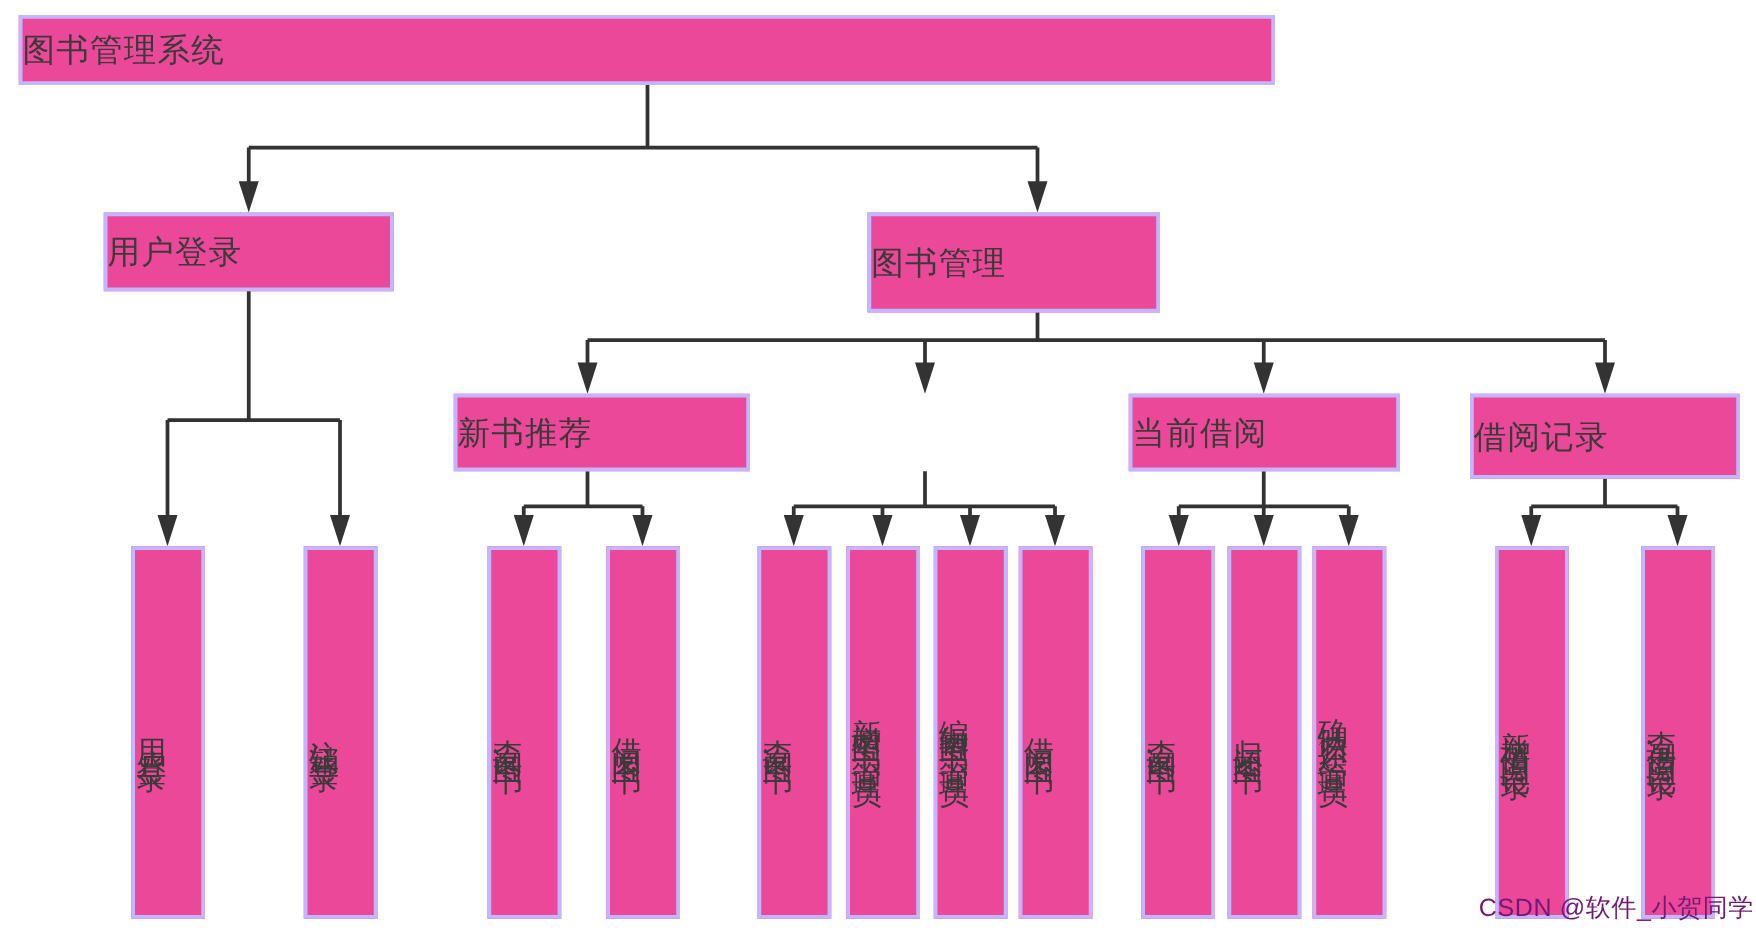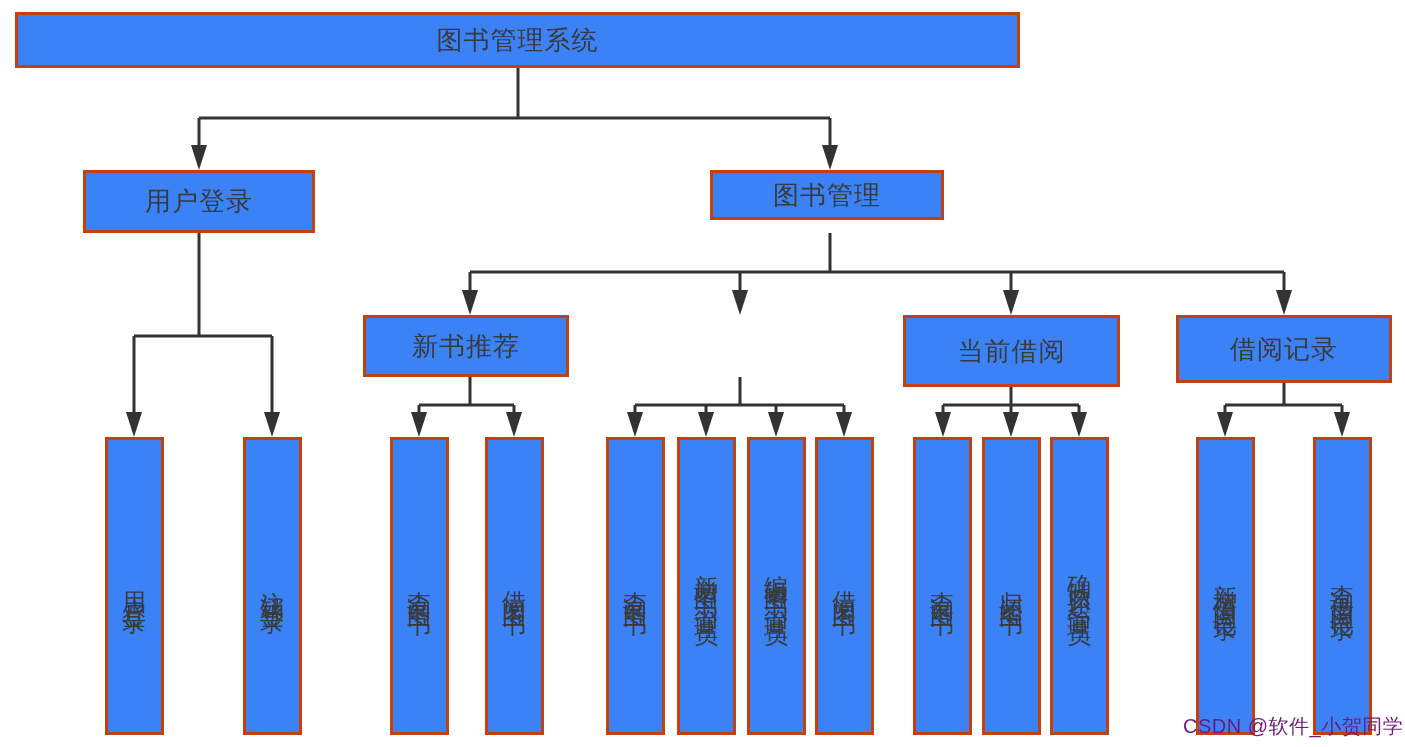--- a/index.html
+++ b/index.html
@@ -3,22 +3,22 @@
 <meta charset="utf-8">
 <style>
   html,body{margin:0;padding:0;background:#fff;}
   .stage{
     position:relative;width:1405px;height:747px;background:#ffffff;
     font-family:"Liberation Sans","DejaVu Sans",sans-serif;
     color:#3a3a3a;overflow:hidden;
   }
   .wires{position:absolute;left:0;top:0;width:1405px;height:747px;}
   .node{
-    position:absolute;box-sizing:border-box;background:#3b82f6;
-    border:3px solid #c2410c;display:flex;align-items:center;justify-content:center;
+    position:absolute;box-sizing:border-box;background:#ec4899;
+    border:3px solid #c4b5fd;display:flex;align-items:center;justify-content:flex-start;
     z-index:2;
   }
   .node.h span{font-size:26px;letter-spacing:1px;white-space:nowrap;}
   .node.v{width:59px;top:437px;height:298px;}
   .node.v span{
     writing-mode:vertical-rl;text-orientation:mixed;
     font-size:24px;letter-spacing:7px;line-height:1.05;
   }
   .watermark{
     position:absolute;left:1183px;top:713px;z-index:6;
@@ -70,28 +70,28 @@
     </g>
   </svg>
 
   <div class="node h" style="left:15px;top:12px;width:1005px;height:56px">
     <span>图书管理系统</span>
   </div>
 
   <div class="node h" style="left:83px;top:170px;width:232px;height:63px">
     <span>用户登录</span>
   </div>
-  <div class="node h" style="left:710px;top:170px;width:234px;height:50px">
+  <div class="node h" style="left:694px;top:170px;width:234px;height:80px">
     <span>图书管理</span>
   </div>
 
-  <div class="node h" style="left:363px;top:315px;width:206px;height:62px">
+  <div class="node h" style="left:363px;top:315px;width:237px;height:62px">
     <span>新书推荐</span>
   </div>
-  <div class="node h" style="left:903px;top:315px;width:217px;height:72px">
+  <div class="node h" style="left:903px;top:315px;width:217px;height:62px">
     <span>当前借阅</span>
   </div>
   <div class="node h" style="left:1176px;top:315px;width:216px;height:68px">
     <span>借阅记录</span>
   </div>
 
   <div class="node v" style="left:105px">
       <span>用户登录</span>
     </div>
   <div class="node v" style="left:243px">

